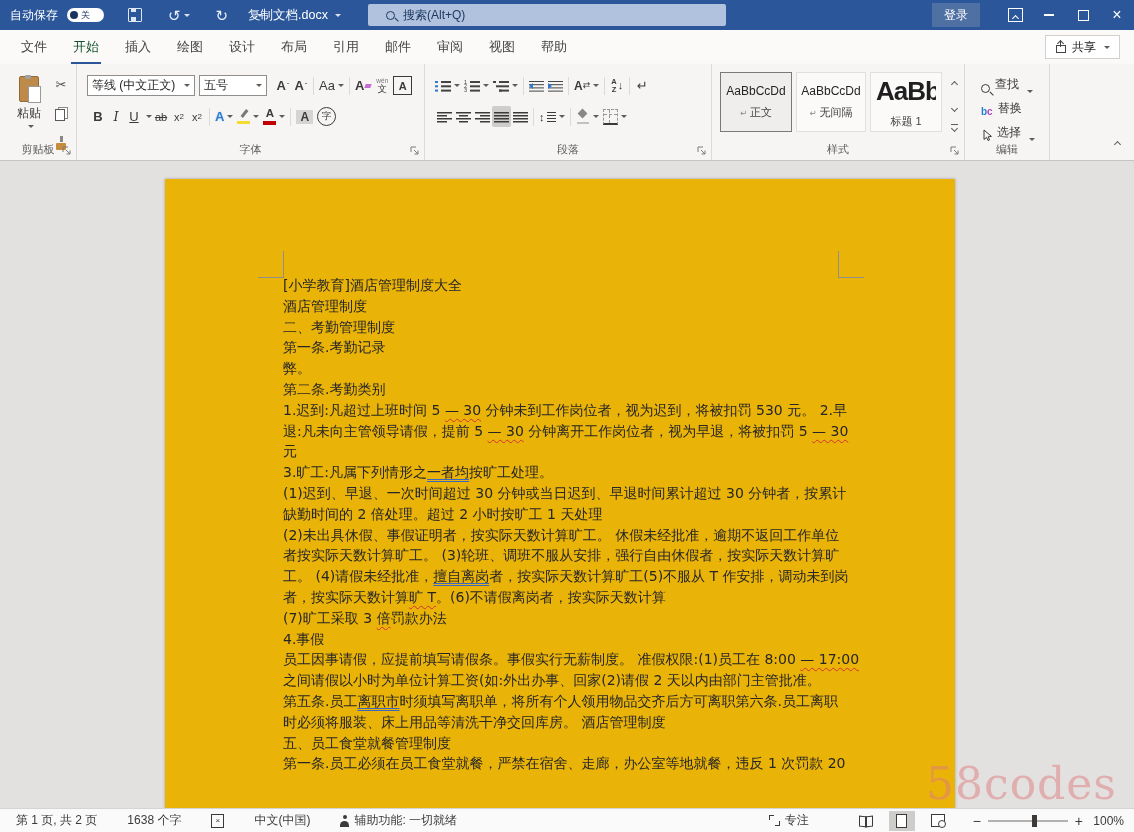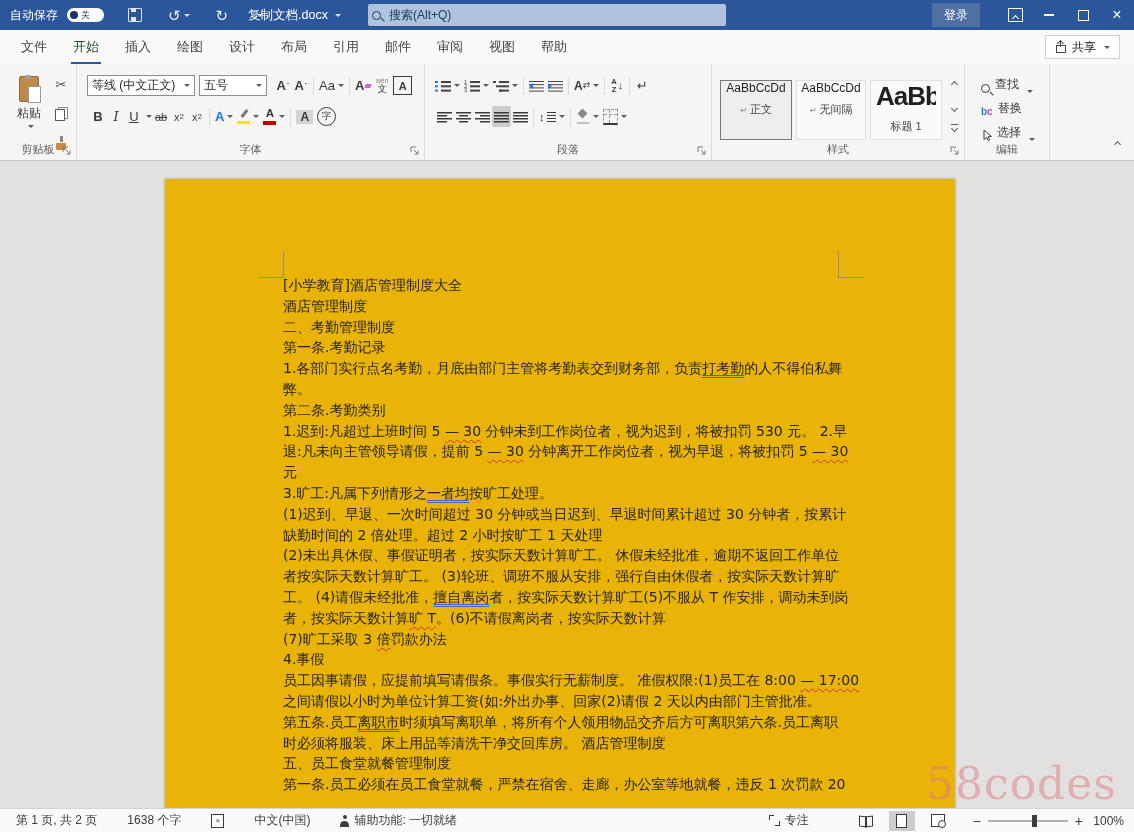--- a/index.html
+++ b/index.html
@@ -14,21 +14,21 @@
   .as-state{font-size:9px;color:#19335c;line-height:1}
   .qat{left:122px;gap:14px}
   .i-floppy{width:12px;height:12px;border:1.4px solid #dde6f3;border-radius:1px;position:relative;display:inline-block}
   .i-floppy::before{content:"";position:absolute;top:0;left:2px;width:5px;height:3px;background:#dde6f3}
   .i-floppy::after{content:"";position:absolute;bottom:0;left:2px;width:5px;height:4px;background:#dde6f3}
   .arrglyph{font-size:15px;line-height:1;color:#e8eef8}
   .dd{display:inline-block;width:0;height:0;border-left:3px solid transparent;border-right:3px solid transparent;border-top:3.5px solid #5f5d5b;margin-left:3px}
   .dd.w{border-top-color:#dbe4f2}
   .doc-title{left:248px;font-size:12.5px}
   .searchbox{position:absolute;left:368px;top:4px;width:358px;height:22px;background:#b0c2de;border-radius:2px;
-             display:flex;align-items:center;gap:8px;padding:0 4px;color:#1d3a60;box-sizing:border-box}
+             display:flex;align-items:center;gap:8px;padding:0 18px;color:#1d3a60;box-sizing:border-box}
   .i-mag{display:inline-block;width:7px;height:7px;border:1.4px solid currentColor;border-radius:50%;position:relative}
   .i-mag::after{content:"";position:absolute;width:5px;height:1.4px;background:currentColor;transform:rotate(45deg);right:-4.5px;bottom:-2px}
   .tb-right{right:0;gap:0}
   .login{height:24px;padding:0 12px;background:#4f70a3;border:none;color:#fff;font-size:12px;margin-right:18px}
   .wb{width:34px;height:30px;display:flex;align-items:center;justify-content:center;background:transparent;border:none}
   .i-min{width:10px;height:1.3px;background:#fff}
   .i-max{width:9px;height:9px;border:1.3px solid #fff}
   .i-close{font-size:16px;line-height:1;color:#fff}
   .i-ribopt{width:13px;height:12px;border:1.2px solid #fff;display:flex;align-items:flex-end;justify-content:center}
   .chv{width:4px;height:4px;border-left:1.3px solid #5f5d5b;border-top:1.3px solid #5f5d5b;display:inline-block}
@@ -123,21 +123,21 @@
   .i-lsp{display:inline-flex;align-items:center;gap:2px}
   .i-lsp .ud{font-size:11px;color:#3b3a39}
   .i-shade{position:relative;width:14px;height:15px;display:inline-block}
   .i-shade::before{content:"";position:absolute;top:1px;left:3.5px;width:7px;height:7px;background:#8a8886;transform:rotate(45deg)}
   .i-shade::after{content:"";position:absolute;bottom:0;left:1px;width:12px;height:2.5px;background:#c4c2c0}
   .i-bord{width:13px;height:13px;border:1px dashed #9a9896;border-bottom:2px solid #3b3a39;position:relative;display:inline-block}
   .i-bord::before{content:"";position:absolute;left:0;right:0;top:4.5px;border-top:1px dashed #9a9896}
   .i-bord::after{content:"";position:absolute;top:0;bottom:0;left:5.5px;border-left:1px dashed #9a9896}
   .asianA{font-size:12px;font-weight:600;color:#3b3a39}
   
-  .style-card{position:absolute;top:16px;height:60px;background:#fbfaf9;border:1px solid #e2e0de;display:flex;flex-direction:column;align-items:center;gap:7px;box-sizing:border-box;overflow:hidden}
+  .style-card{position:absolute;top:8px;height:60px;background:#fbfaf9;border:1px solid #e2e0de;display:flex;flex-direction:column;align-items:center;justify-content:center;gap:7px;box-sizing:border-box;overflow:hidden}
   .style-card.selc{border:1.5px solid #7a7977;background:#efeeed}
   .sample{font-size:12px;color:#252423;white-space:nowrap;overflow:hidden;max-width:62px}
   .sample.big{font-size:26px;font-weight:600;letter-spacing:-1px;max-width:60px;color:#1f1f1f}
   .sname{font-size:11px;color:#444;display:flex;gap:3px;align-items:center;white-space:nowrap}
   .pref{font-size:8.5px;color:#8a8886}
   .st-scroll{position:absolute;right:3px;top:10px;width:14px;height:58px;display:flex;flex-direction:column;justify-content:space-between;align-items:center}
   .morebar{width:7px;height:1.3px;background:#5f5d5b;margin-bottom:1px}
   
   .editrow{position:absolute;left:10px;display:flex;align-items:flex-end;gap:5px;font-size:12px;color:#3b3a39;background:none;border:none}
   .i-rep{font-size:10px;font-weight:700;line-height:1}
@@ -522,21 +522,20 @@
 
   <div class="docarea">
     <div class="page">
       <span class="cm l"></span>
       <span class="cm r"></span>
       <div class="doc-text" id="doc-text">
           <div class="line"><span>[小学教育]酒店管理制度大全</span></div>
           <div class="line"><span>酒店管理制度</span></div>
           <div class="line"><span>二、考勤管理制度</span></div>
           <div class="line"><span>第一条.考勤记录</span></div>
-          <div class="line"><span>1.各部门实行点名考勤，月底由部门主管将考勤表交到财务部，负责</span><span class="gram">打考勤</span><span>的人不得伯私舞</span></div>
           <div class="line"><span>弊。</span></div>
           <div class="line"><span>第二条.考勤类别</span></div>
           <div class="line"><span>1.迟到:凡超过上班时间 5 </span><span class="spell">— 30</span><span> 分钟未到工作岗位者，视为迟到，将被扣罚 530 元。 2.早</span></div>
           <div class="line"><span>退:凡未向主管领导请假，提前 5 </span><span class="spell">— 30</span><span> 分钟离开工作岗位者，视为早退，将被扣罚 5 </span><span class="spell">— 30</span></div>
           <div class="line"><span>元</span></div>
           <div class="line"><span>3.旷工:凡属下列情形之</span><span class="gram">一者均</span><span>按旷工处理。</span></div>
           <div class="line"><span>(1)迟到、早退、一次时间超过 30 分钟或当日迟到、早退时间累计超过 30 分钟者，按累计</span></div>
           <div class="line"><span>缺勤时间的 2 倍处理。超过 2 小时按旷工 1 天处理</span></div>
           <div class="line"><span>(2)未出具休假、事假证明者，按实际天数计算旷工。 休假未经批准，逾期不返回工作单位</span></div>
           <div class="line"><span>者按实际天数计算旷工。 (3)轮班、调班不服从安排，强行自由休假者，按实际天数计算旷</span></div>

